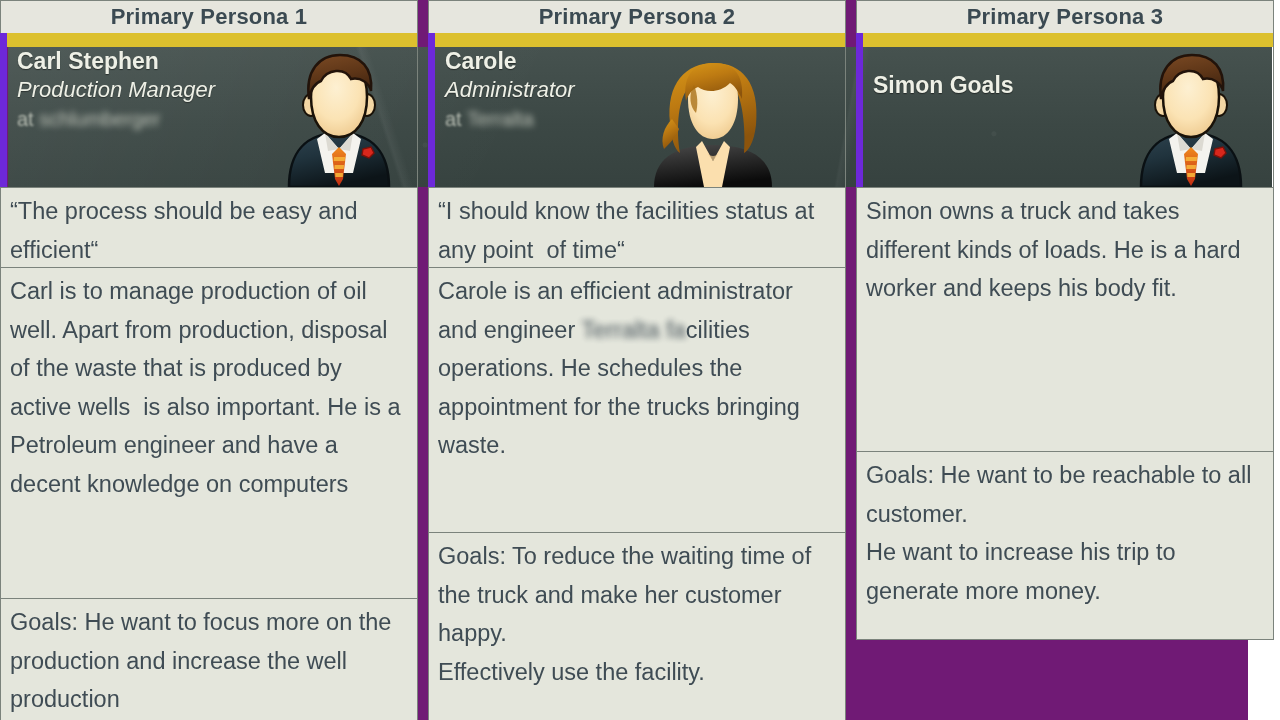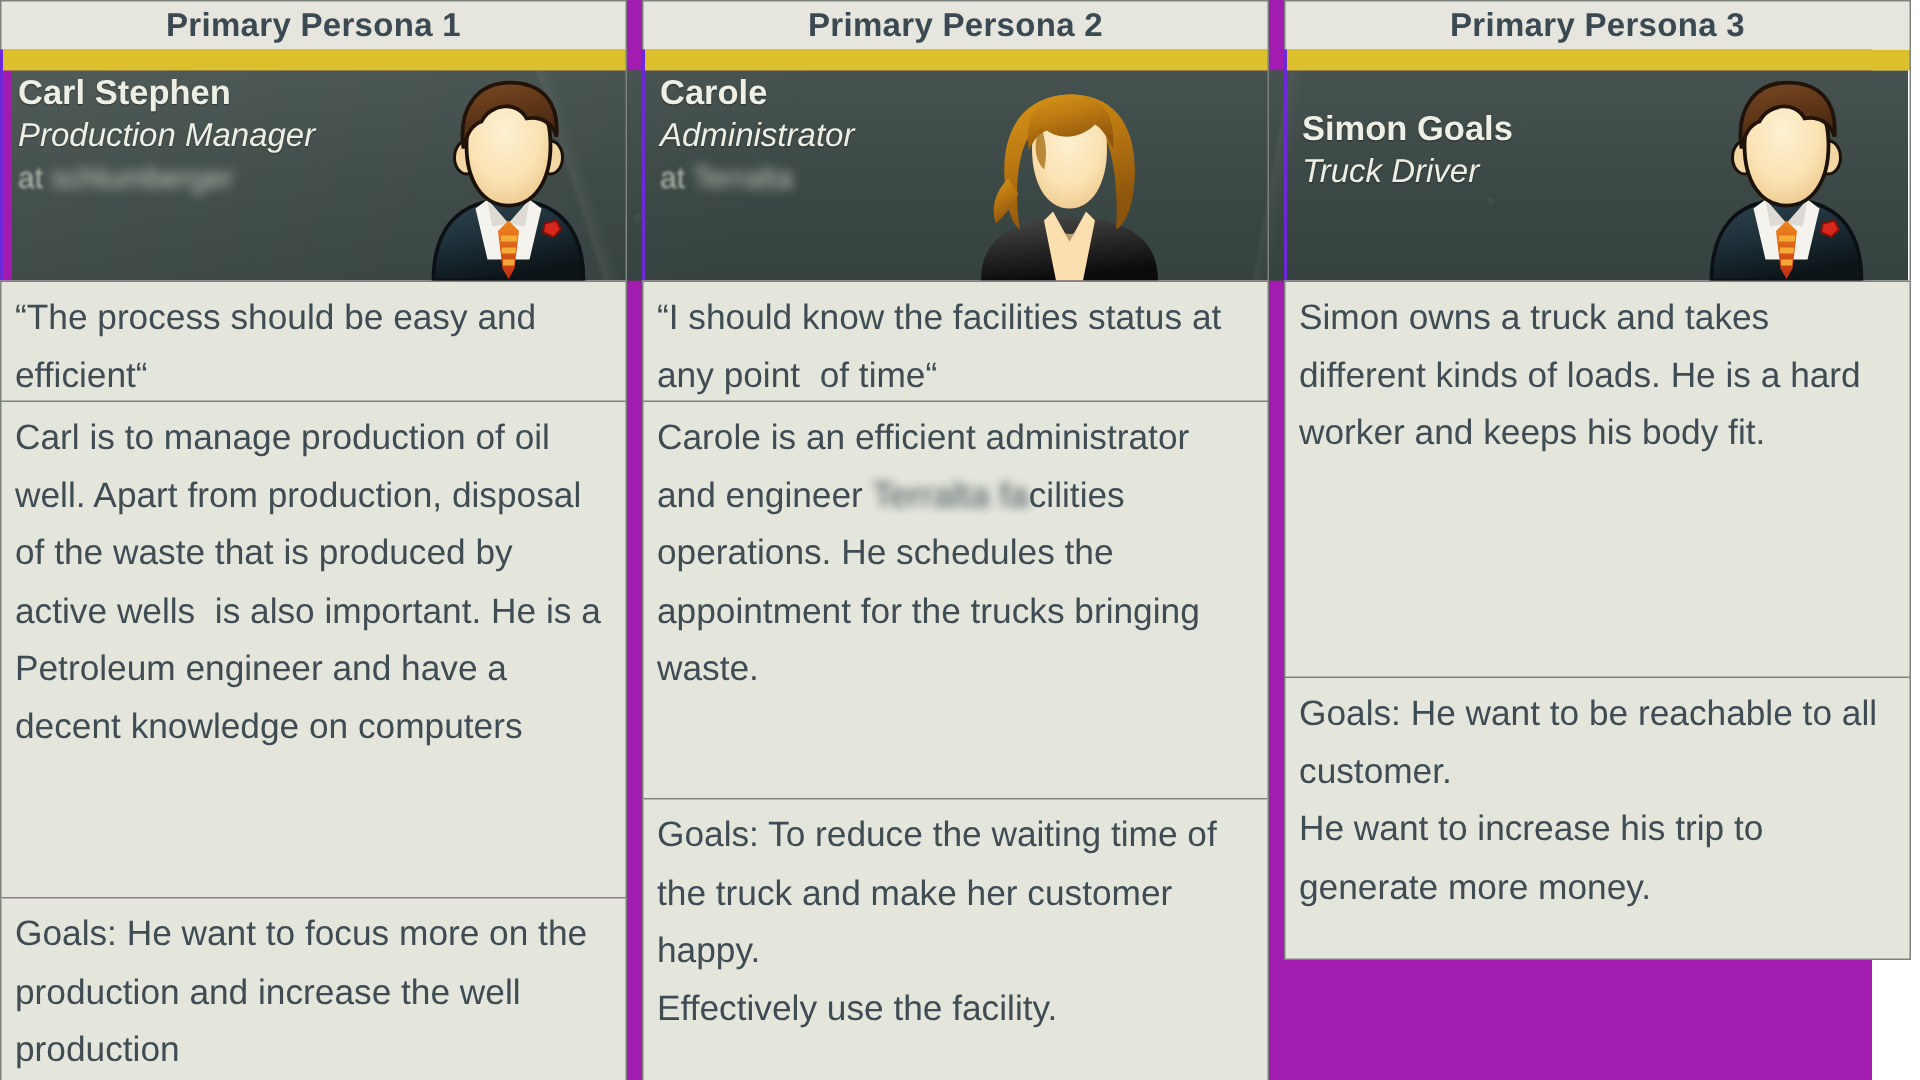--- a/index.html
+++ b/index.html
@@ -10,21 +10,21 @@
     height: 720px;
     overflow: hidden;
     background: #ffffff;
     font-family: "Liberation Sans", sans-serif;
   }
 
   .board {
     position: relative;
     width: 1248px;
     height: 720px;
-    background: #a21caf;
+    background: #701a75;
   }
 
   
   .banner-strip {
     position: absolute;
     left: 8px;
     top: 47px;
     width: 1264px;
     height: 140px;
     background-color: #3e4a47;
@@ -91,21 +91,21 @@
     letter-spacing: 0.2px;
     line-height: 1;
     white-space: nowrap;
   }
 
   
   .banner-spacer {
     height: 154px;
     position: relative;
     box-sizing: border-box;
-    border-left: 2px solid #6d28d9;
+    border-left: 7px solid #6d28d9;
     border-right: 1px solid #7b837c;
   }
 
   
   .persona-id {
     position: absolute;
     left: 10px;
     right: 140px;
     top: 14px;
     color: #eef0e6;
@@ -243,21 +243,20 @@
     </div>
   </div>
 
   <div class="col c3">
     <div class="title-cell">
       <span class="title-text">Primary Persona 3</span>
     </div>
     <div class="banner-spacer">
       <div class="persona-id centered">
         <div class="p-name">Simon Goals</div>
-        <div class="p-role">Truck Driver</div>
       </div>
     </div>
     <div class="cell desc-cell d3">
       <div class="cell-text"><span>Simon owns a truck and takes different kinds of loads. He is a hard worker and keeps his body fit.</span><span class="blur-word"></span><span></span></div>
     </div>
     <div class="cell goals-cell g3">
       <div class="cell-text">Goals: He want to be reachable to all customer.
 He want to increase his trip to generate more money.</div>
     </div>
   </div>

